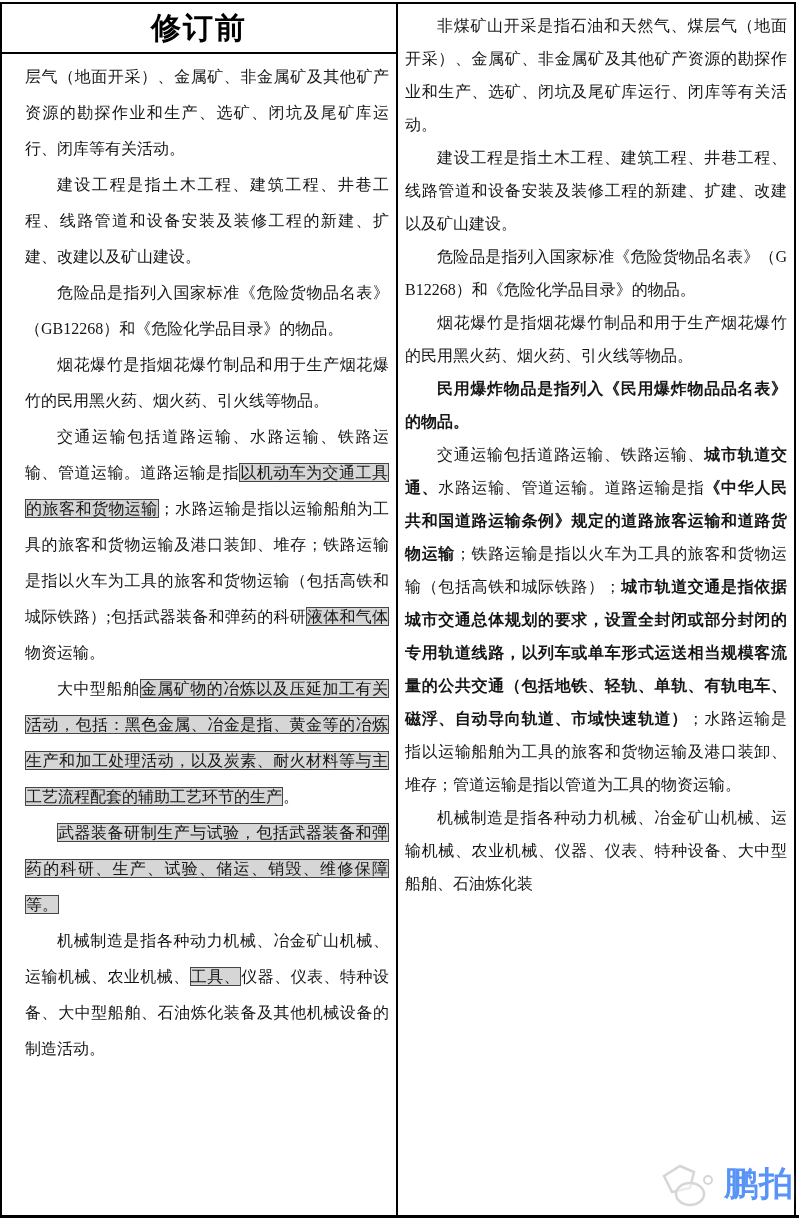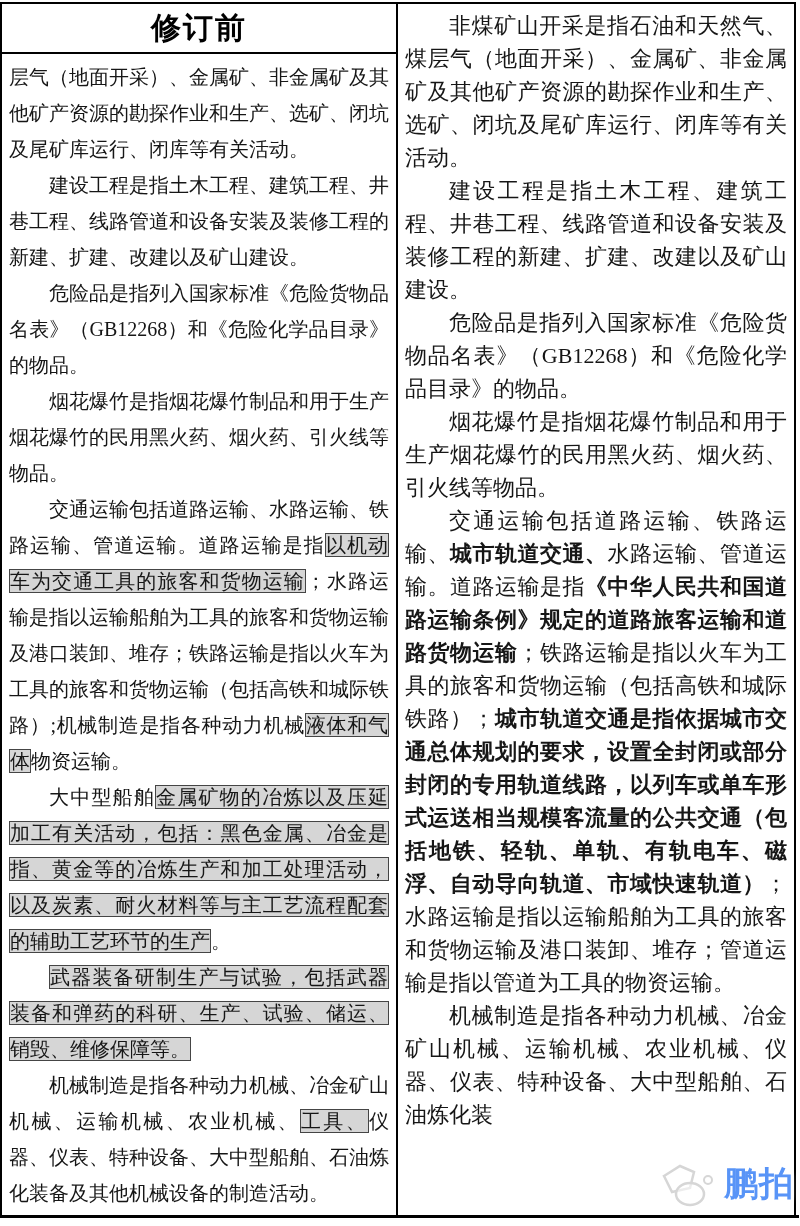--- a/index.html
+++ b/index.html
@@ -32,22 +32,22 @@
     color:#000;
   }
   .cell-body {
     flex:1 1 auto;
     padding:5px 7px 0 7px;
     overflow:hidden;
     text-align:justify;
     text-justify:inter-character;
     word-break:break-all;
   }
-  .cell-body.before { font-size:20px; line-height:36px; }
-  .cell-body.after  { font-size:22px; line-height:33px; }
+  .cell-body.before { font-size:16px; line-height:36px;margin-left:16px; }
+  .cell-body.after  { font-size:16px; line-height:33px; }
   .para { margin:0; }
   .para.indent { text-indent:2em; }
   .hl {
     background:var(--hl-bg,#d6d6d6);
     border:1px solid var(--hl-border,#454545);
     box-decoration-break:clone;
     -webkit-box-decoration-break:clone;
   }
   .bd {
     font-family:"Liberation Sans","DejaVu Sans",sans-serif;
@@ -79,33 +79,34 @@
 
   <div class="rev-table">
 
     <div class="rev-col left">
       <div class="cell-header">修订前</div>
       <div class="cell-body before">
           <p class="para"><span class="rn">层气（地面开采）、金属矿、非金属矿及其他矿产资源的勘探作业和生产、选矿、闭坑及尾矿库运行、闭库等有关活动。</span></p>
           <p class="para indent"><span class="rn">建设工程是指土木工程、建筑工程、井巷工程、线路管道和设备安装及装修工程的新建、扩建、改建以及矿山建设。</span></p>
           <p class="para indent"><span class="rn">危险品是指列入国家标准《危险货物品名表》（GB12268）和《危险化学品目录》的物品。</span></p>
           <p class="para indent"><span class="rn">烟花爆竹是指烟花爆竹制品和用于生产烟花爆竹的民用黑火药、烟火药、引火线等物品。</span></p>
-          <p class="para indent"><span class="rn">交通运输包括道路运输、水路运输、铁路运输、管道运输。道路运输是指</span><span class="hl">以机动车为交通工具的旅客和货物运输</span><span class="rn">；水路运输是指以运输船舶为工具的旅客和货物运输及港口装卸、堆存；铁路运输是指以火车为工具的旅客和货物运输（包括高铁和城际铁路）;机械制造是指各种动力机械</span><span class="hl">液体和气体</span><span class="rn">物资运输。</span></p>
+          <p class="para indent"><span class="rn">交通运输包括道路运输、水路运输、铁路运输、管道运输。道路运输是指</span><span class="hl">以机动车为交通工具的旅客和货物运输</span><span class="rn">；水路运输是指以运输船舶为工具的旅客和货物运输及港口装卸、堆存；铁路运输是指以火车为工具的旅客和货物运输（包括高铁和城际铁路）;包括武器装备和弹药的科研</span><span class="hl">液体和气体</span><span class="rn">物资运输。</span></p>
           <p class="para indent"><span class="rn">大中型船舶</span><span class="hl">金属矿物的冶炼以及压延加工有关活动，包括：黑色金属、冶金是指、黄金等的冶炼生产和加工处理活动，以及炭素、耐火材料等与主工艺流程配套的辅助工艺环节的生产</span><span class="rn">。</span></p>
           <p class="para indent"><span class="hl">武器装备研制生产与试验，包括武器装备和弹药的科研、生产、试验、储运、销毁、维修保障等。</span></p>
           <p class="para indent"><span class="rn">机械制造是指各种动力机械、冶金矿山机械、运输机械、农业机械、</span><span class="hl">工具、</span><span class="rn">仪器、仪表、特种设备、大中型船舶、石油炼化装备及其他机械设备的制造活动。</span></p>
         </div>
     </div>
 
     <div class="rev-col right">
       <div class="cell-body after">
           <p class="para indent"><span class="rn">非煤矿山开采是指石油和天然气、煤层气（地面开采）、金属矿、非金属矿及其他矿产资源的勘探作业和生产、选矿、闭坑及尾矿库运行、闭库等有关活动。</span></p>
           <p class="para indent"><span class="rn">建设工程是指土木工程、建筑工程、井巷工程、线路管道和设备安装及装修工程的新建、扩建、改建以及矿山建设。</span></p>
           <p class="para indent"><span class="rn">危险品是指列入国家标准《危险货物品名表》（GB12268）和《危险化学品目录》的物品。</span></p>
           <p class="para indent"><span class="rn">烟花爆竹是指烟花爆竹制品和用于生产烟花爆竹的民用黑火药、烟火药、引火线等物品。</span></p>
+          <p class="para indent"><span class="bd">民用爆炸物品是指列入《民用爆炸物品品名表》的物品。</span></p>
           <p class="para indent"><span class="rn">交通运输包括道路运输、铁路运输、</span><span class="bd">城市轨道交通、</span><span class="rn">水路运输、管道运输。道路运输是指</span><span class="bd">《中华人民共和国道路运输条例》规定的道路旅客运输和道路货物运输</span><span class="rn">；铁路运输是指以火车为工具的旅客和货物运输（包括高铁和城际铁路）；</span><span class="bd">城市轨道交通是指依据城市交通总体规划的要求，设置全封闭或部分封闭的专用轨道线路，以列车或单车形式运送相当规模客流量的公共交通（包括地铁、轻轨、单轨、有轨电车、磁浮、自动导向轨道、市域快速轨道）</span><span class="rn">；水路运输是指以运输船舶为工具的旅客和货物运输及港口装卸、堆存；管道运输是指以管道为工具的物资运输。</span></p>
           <p class="para indent"><span class="rn">机械制造是指各种动力机械、冶金矿山机械、运输机械、农业机械、仪器、仪表、特种设备、大中型船舶、石油炼化装</span></p>
         </div>
     </div>
 
   </div>
 
   <div class="bottom-rule"></div>
 
   <div class="watermark">

